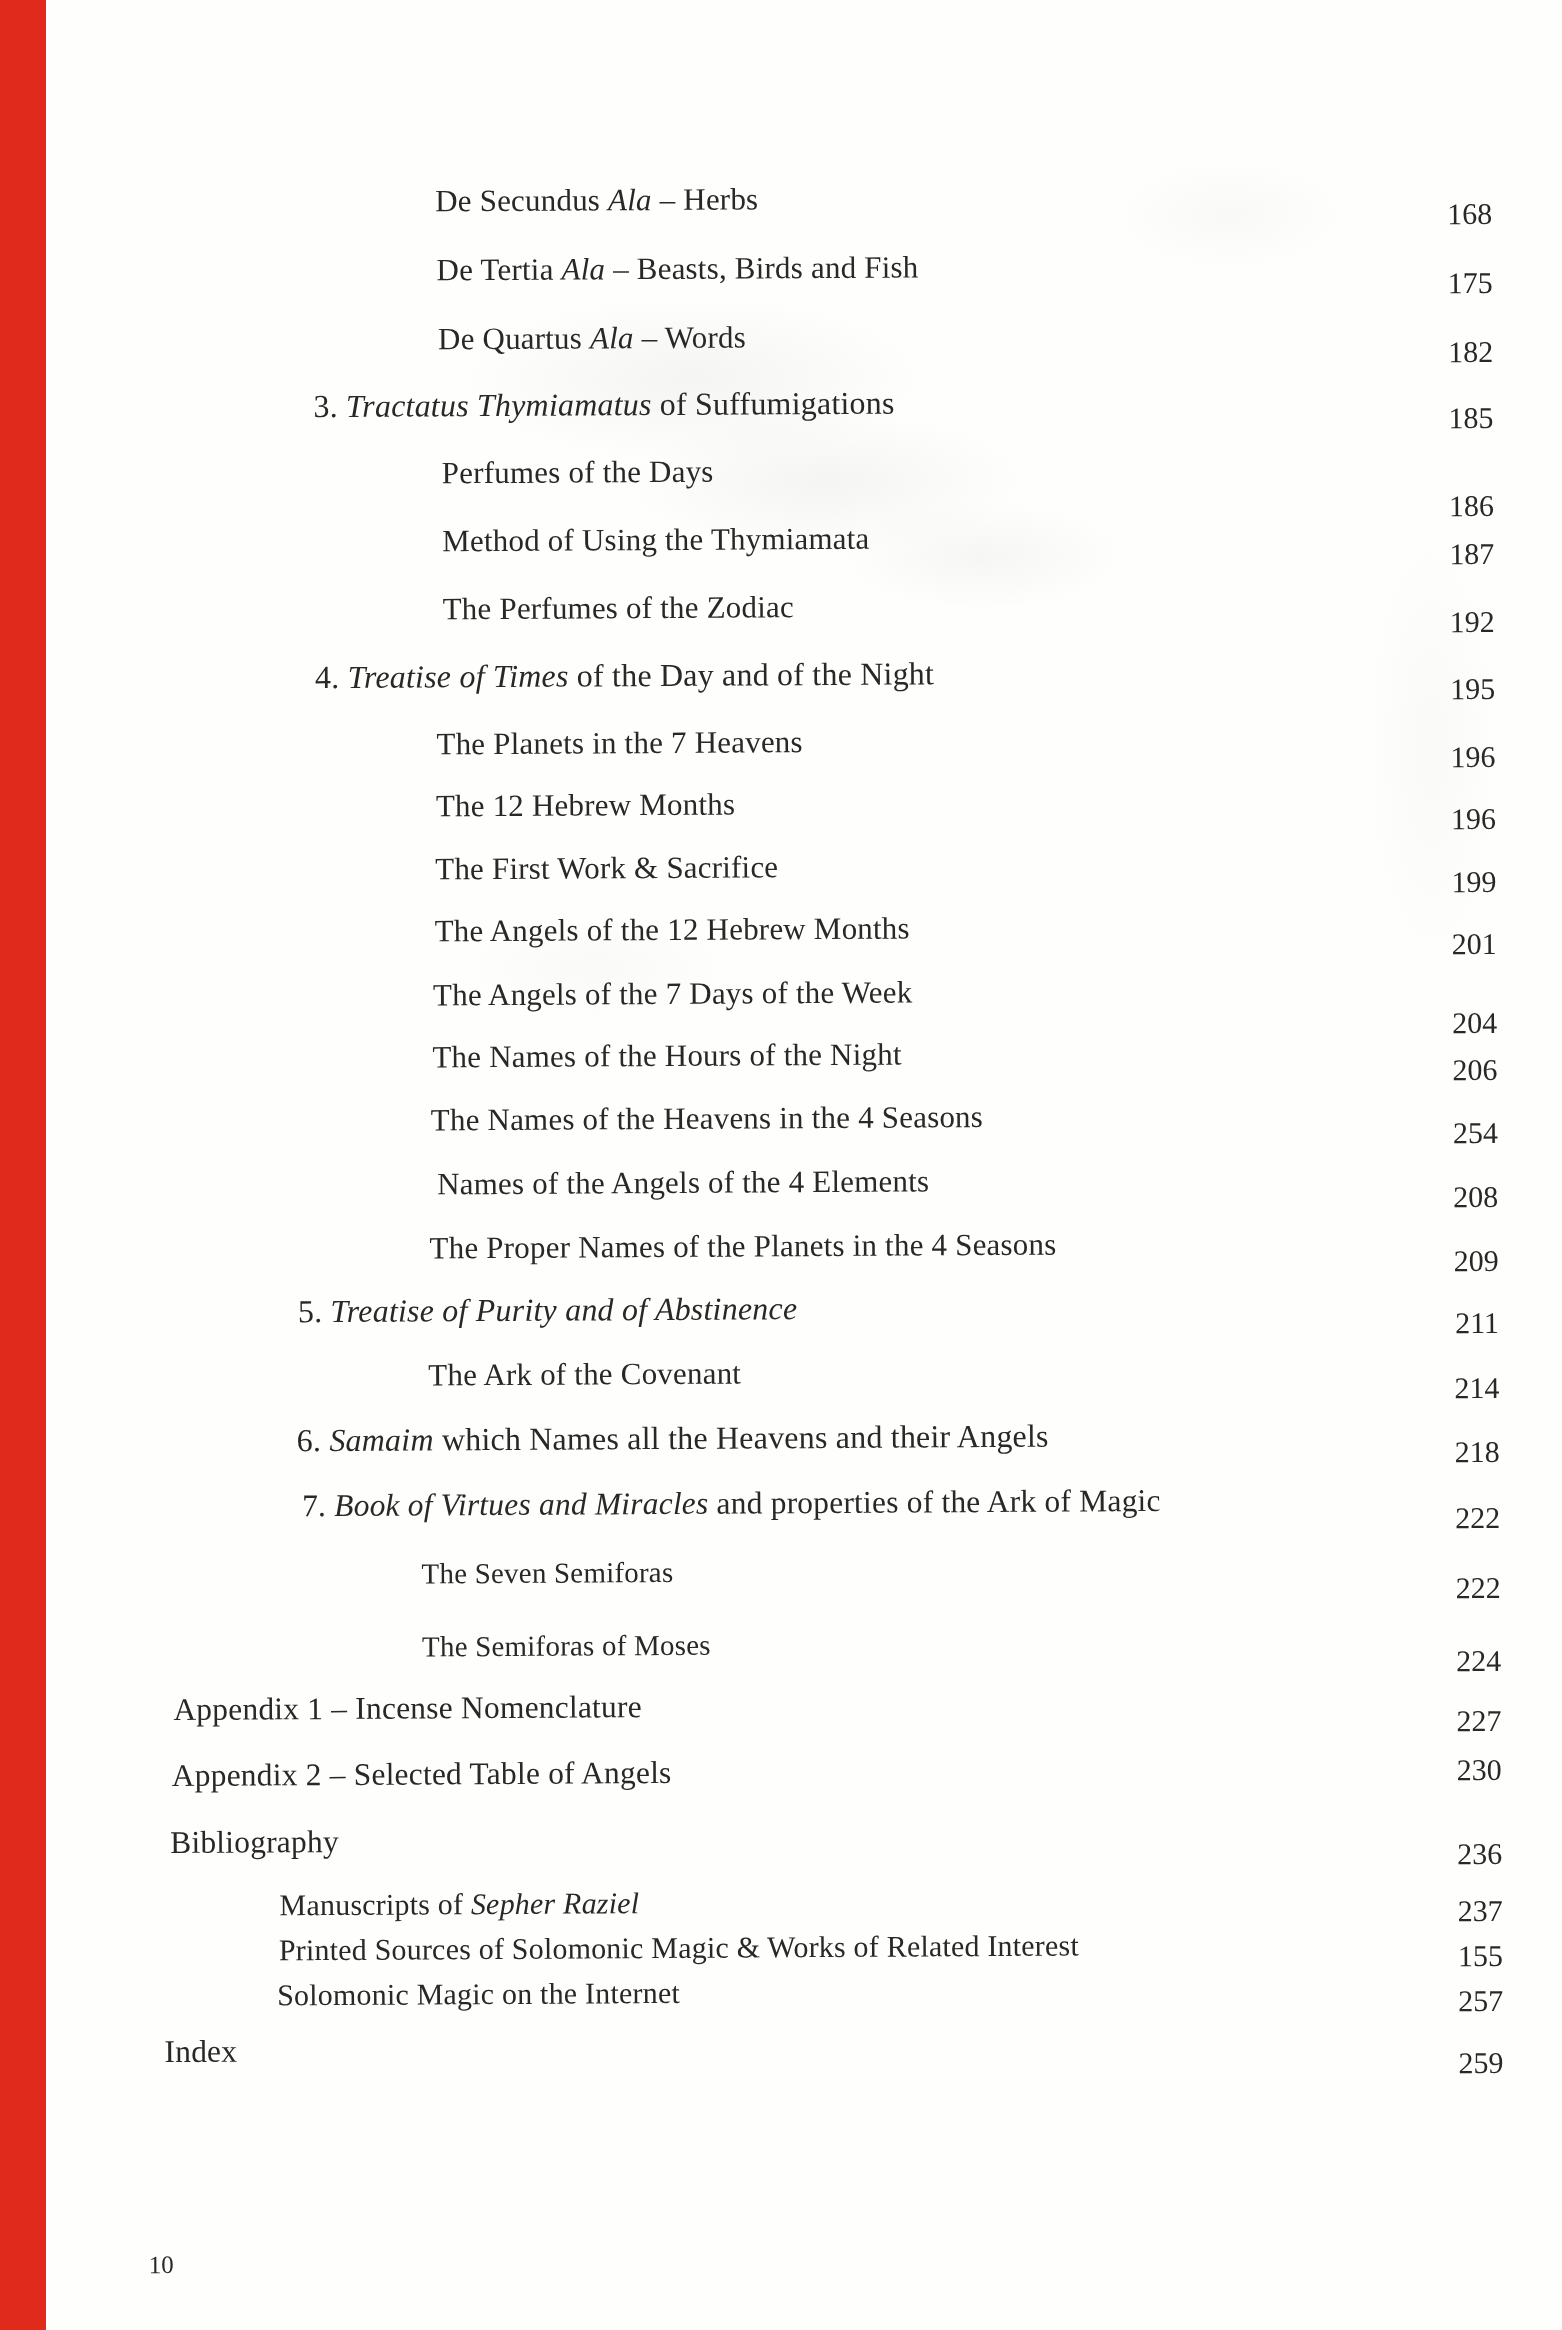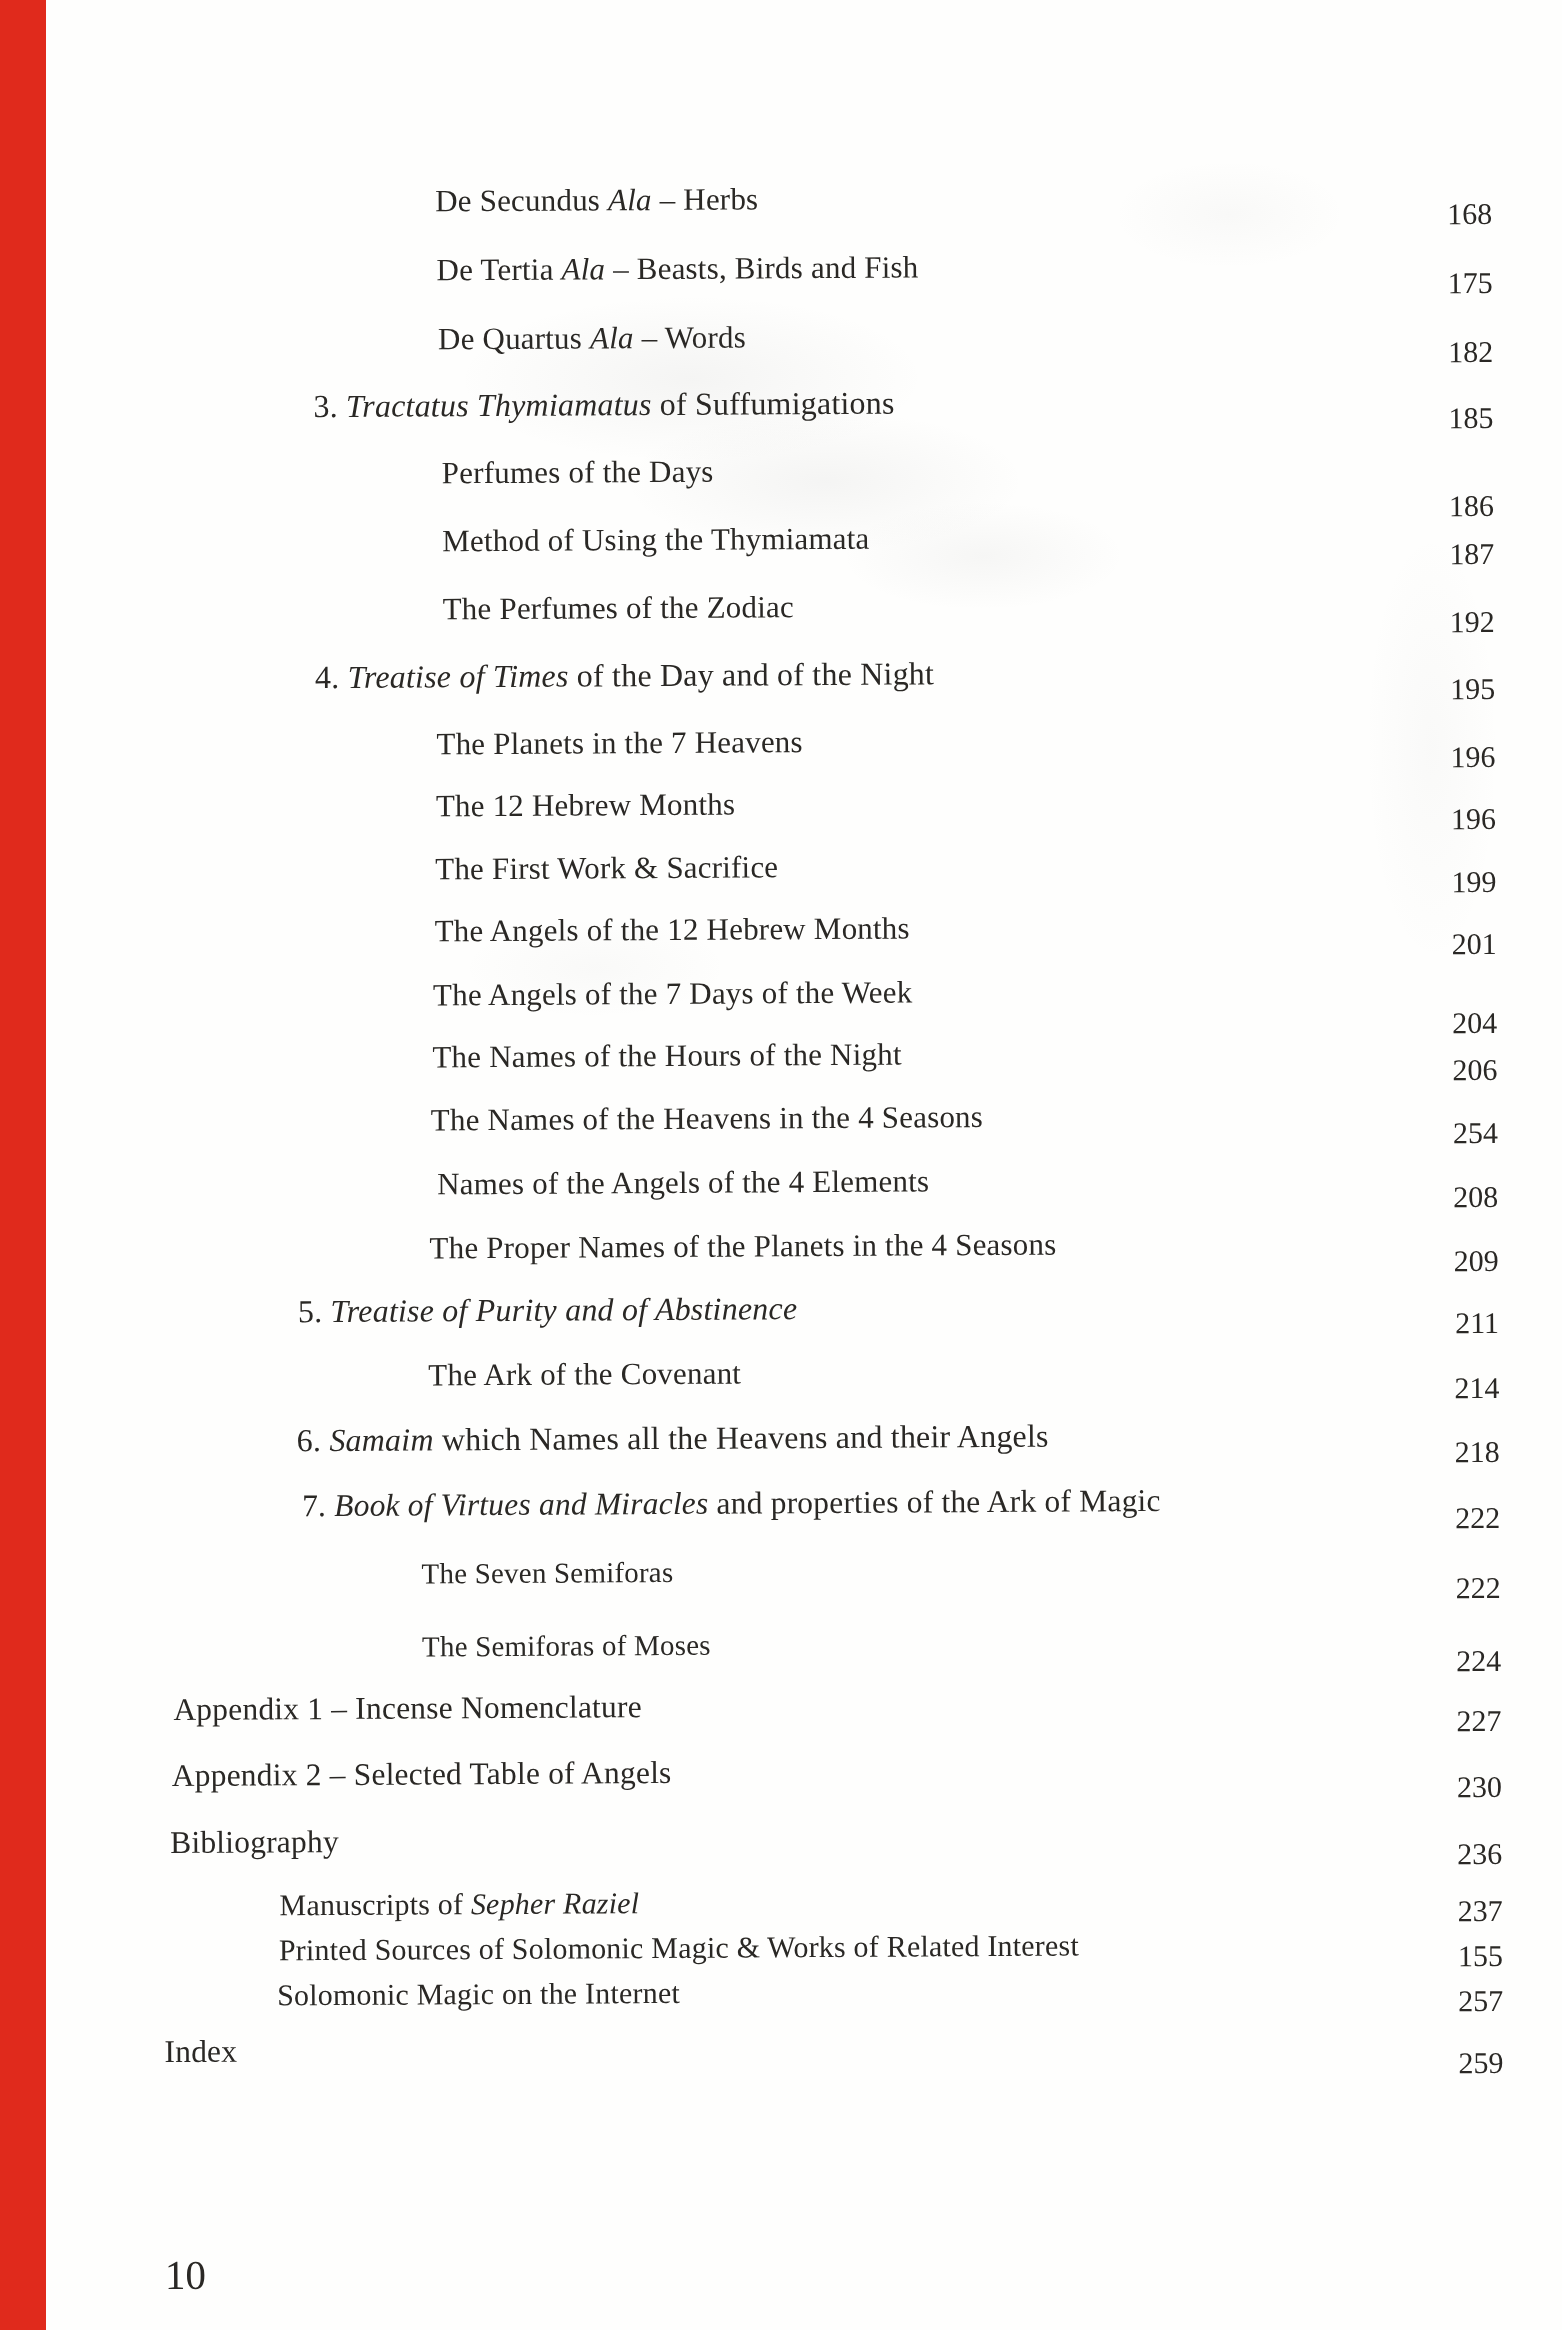--- a/index.html
+++ b/index.html
@@ -37,22 +37,22 @@
   .entry-page {
     position: absolute;
     right: 65px;
     width: 116px;
     text-align: right;
     font-size: 30px;
   }
   .it { font-style: italic; }
   #footer-num {
     position: absolute;
-    left: 158px; top: 2250px;
-    font-size: 41px;
+    left: 142px; top: 2250px;
+    font-size: 25px;
   }
   .smudge {
     position: absolute;
     border-radius: 50%;
     pointer-events: none;
   }
 </style>
 </head>
 <body>
 
@@ -160,21 +160,21 @@
         <div class="toc-row" style="top: 1631px;">
           <span class="entry-title" style="left: 419px; font-size: 29px;"><span>The Semiforas of Moses</span></span>
           <span class="entry-page" style="top: 20px;">224</span>
         </div>
         <div class="toc-row" style="top: 1691px;">
           <span class="entry-title" style="left: 170px; font-size: 31.5px;"><span>Appendix 1 – Incense Nomenclature</span></span>
           <span class="entry-page" style="top: 20px;">227</span>
         </div>
         <div class="toc-row" style="top: 1757px;">
           <span class="entry-title" style="left: 168px; font-size: 31.5px;"><span>Appendix 2 – Selected Table of Angels</span></span>
-          <span class="entry-page" style="top: 20px; text-align: right;">230</span>
+          <span class="entry-page" style="top: 3px; text-align: right;">230</span>
         </div>
         <div class="toc-row" style="top: 1824px;">
           <span class="entry-title" style="left: 166px; font-size: 31.5px;"><span>Bibliography</span></span>
           <span class="entry-page" style="top: 20px;">236</span>
         </div>
         <div class="toc-row" style="top: 1888px;">
           <span class="entry-title" style="left: 275px; font-size: 30px;"><span>Manuscripts of </span><span class="it">Sepher Raziel</span></span>
           <span class="entry-page" style="top: 13.3px;">237</span>
         </div>
         <div class="toc-row" style="top: 1933px;">

